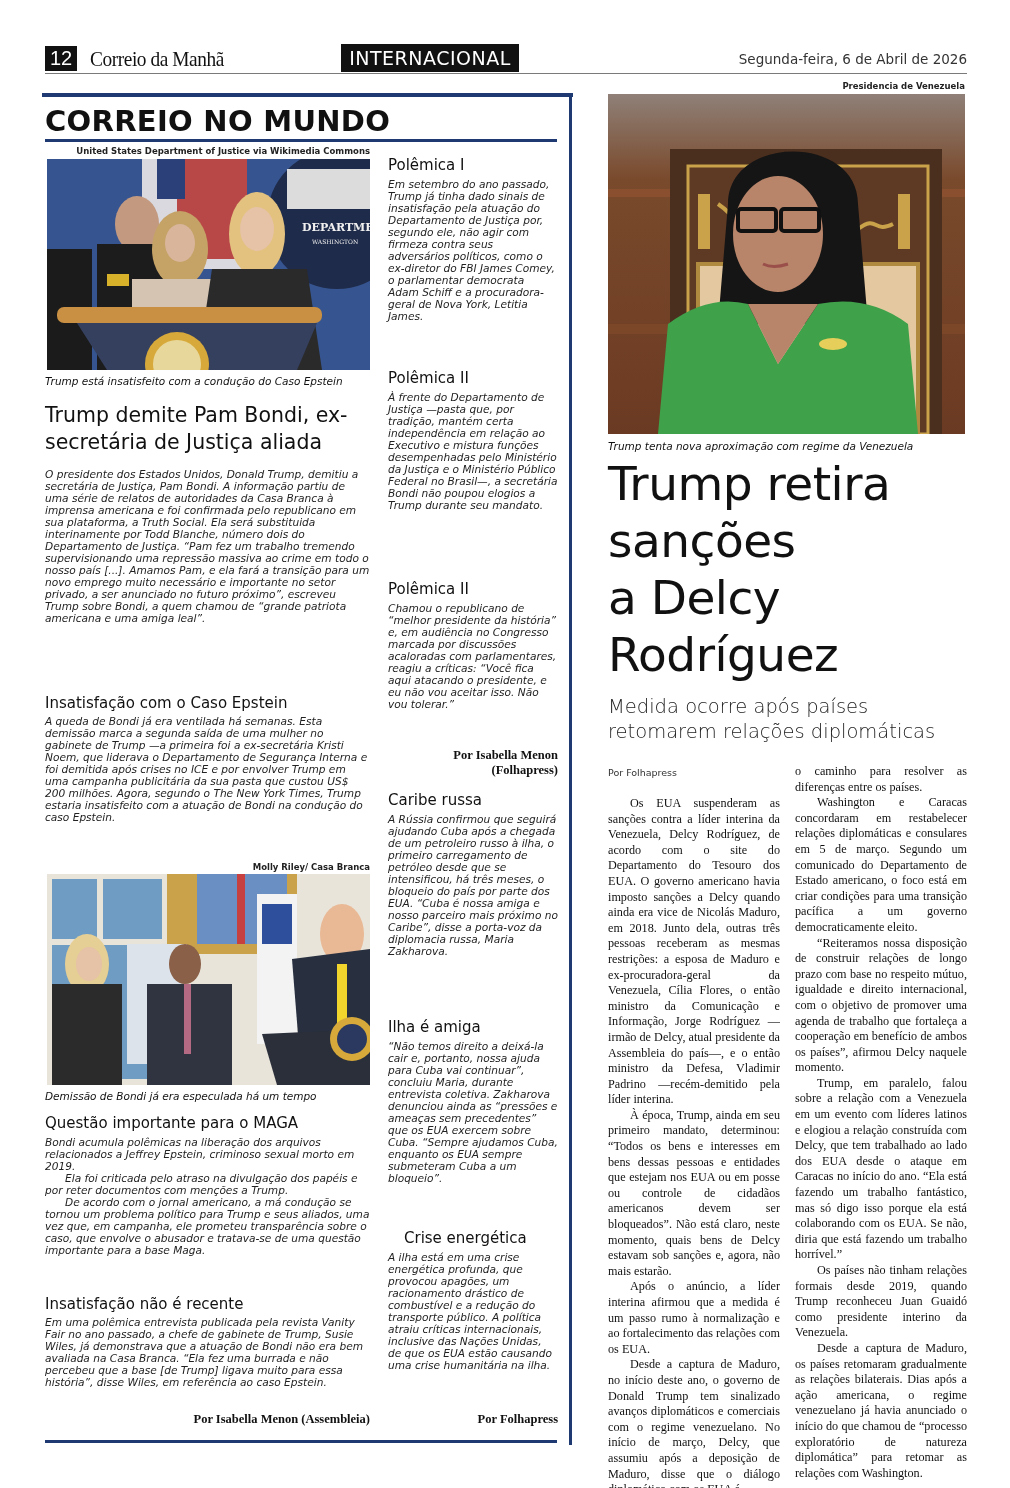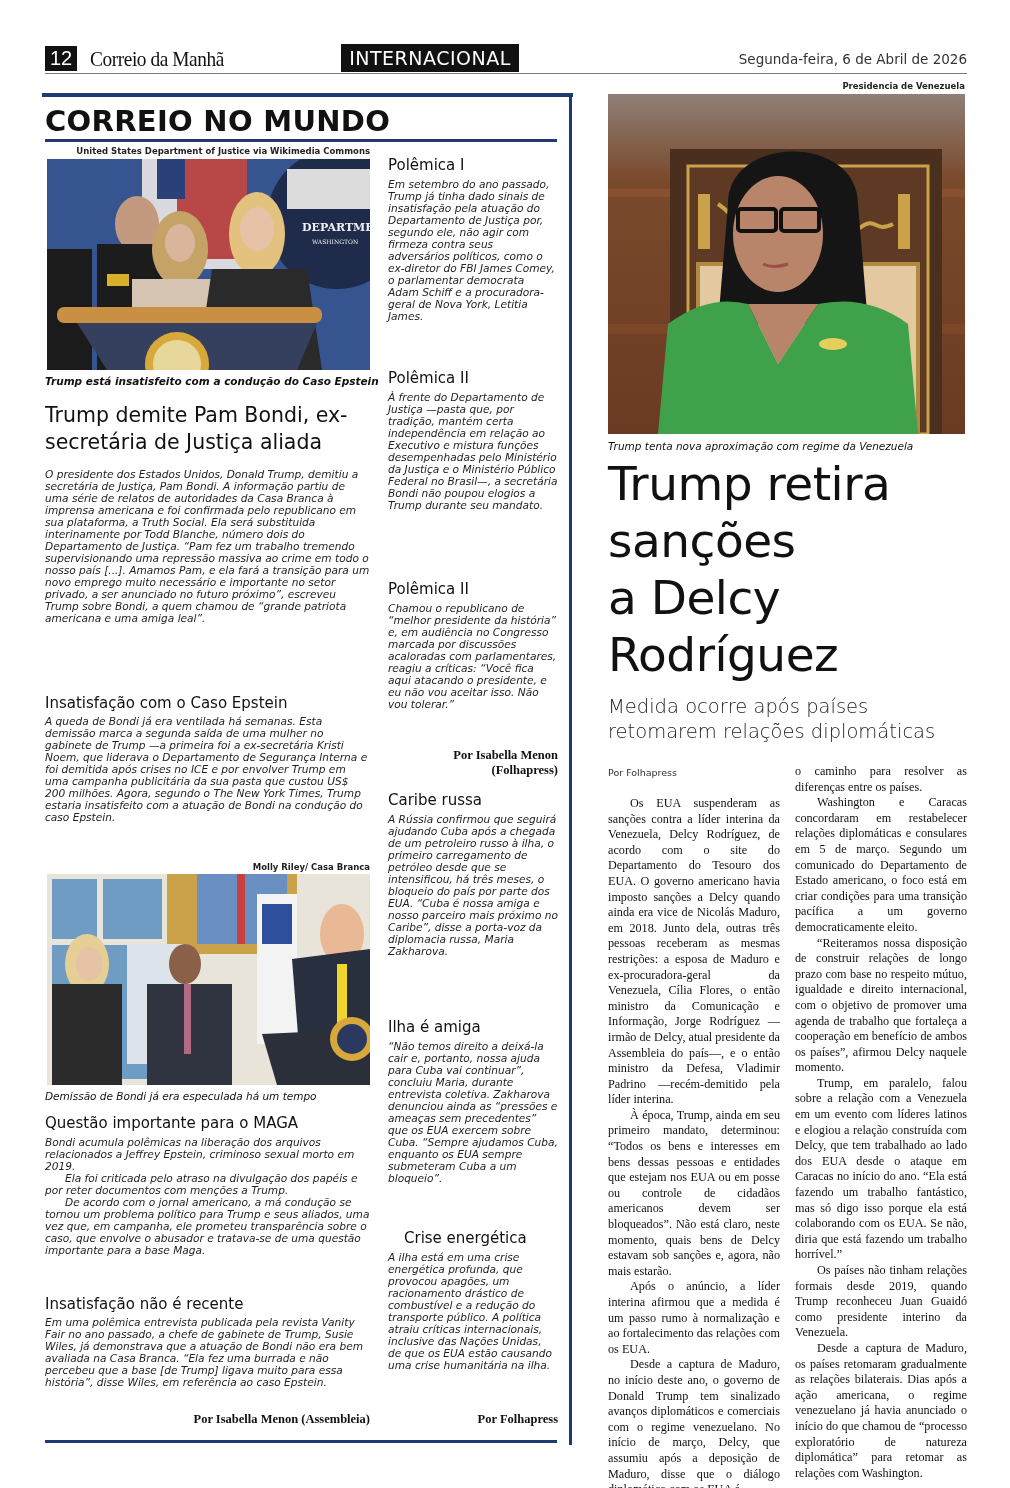--- a/index.html
+++ b/index.html
@@ -77,21 +77,21 @@
     <rect x="85" y="120" width="90" height="91" fill="#d6c4b3"></rect>
     <ellipse cx="210" cy="75" rx="28" ry="42" fill="#e3c27f"></ellipse>
     <ellipse cx="210" cy="70" rx="17" ry="22" fill="#e6c2a6"></ellipse>
     <path d="M165 110 L260 110 L275 211 L150 211 Z" fill="#2a2a2a"></path>
     <rect x="10" y="148" width="265" height="16" rx="7" fill="#c99043"></rect>
     <path d="M30 164 L270 164 L250 211 L60 211 Z" fill="#35405f"></path>
     <circle cx="130" cy="205" r="32" fill="#d7a93a"></circle>
     <circle cx="130" cy="205" r="24" fill="#e8d79a"></circle>
   </svg>
 </div>
-<div class="caption" style="left:45px; top:375px;font-weight:bold;">Trump está insatisfeito com a condução do Caso Epstein</div>
+<div class="caption" style="left:45px; top:375px;">Trump está insatisfeito com a condução do Caso Epstein</div>
 
 <div class="headline-md" style="left:45px; top:402px; width:330px;">Trump demite Pam Bondi, ex-secretária de Justiça aliada</div>
 
 <div class="body-sans" style="left:45px; top:468px; width:325px;">O presidente dos Estados Unidos, Donald Trump, demitiu a secretária de Justiça, Pam Bondi. A informação partiu de uma série de relatos de autoridades da Casa Branca à imprensa americana e foi confirmada pelo republicano em sua plataforma, a Truth Social. Ela será substituida interinamente por Todd Blanche, número dois do Departamento de Justiça. “Pam fez um trabalho tremendo supervisionando uma repressão massiva ao crime em todo o nosso país [...]. Amamos Pam, e ela fará a transição para um novo emprego muito necessário e importante no setor privado, a ser anunciado no futuro próximo”, escreveu Trump sobre Bondi, a quem chamou de “grande patriota americana e uma amiga leal”.</div>
 
 <div class="subhead" style="left:45px; top:694px;">Insatisfação com o Caso Epstein</div>
 <div class="body-sans" style="left:45px; top:715px; width:325px;">A queda de Bondi já era ventilada há semanas. Esta demissão marca a segunda saída de uma mulher no gabinete de Trump —a primeira foi a ex-secretária Kristi Noem, que liderava o Departamento de Segurança Interna e foi demitida após crises no ICE e por envolver Trump em uma campanha publicitária da sua pasta que custou US$ 200 milhões. Agora, segundo o The New York Times, Trump estaria insatisfeito com a atuação de Bondi na condução do caso Epstein.</div>
 
 <div class="credit" style="left:45px; top:862px; width:325px;">Molly Riley/ Casa Branca</div>
 <div class="photo" style="left:47px; top:874px; width:323px; height:211px;">

